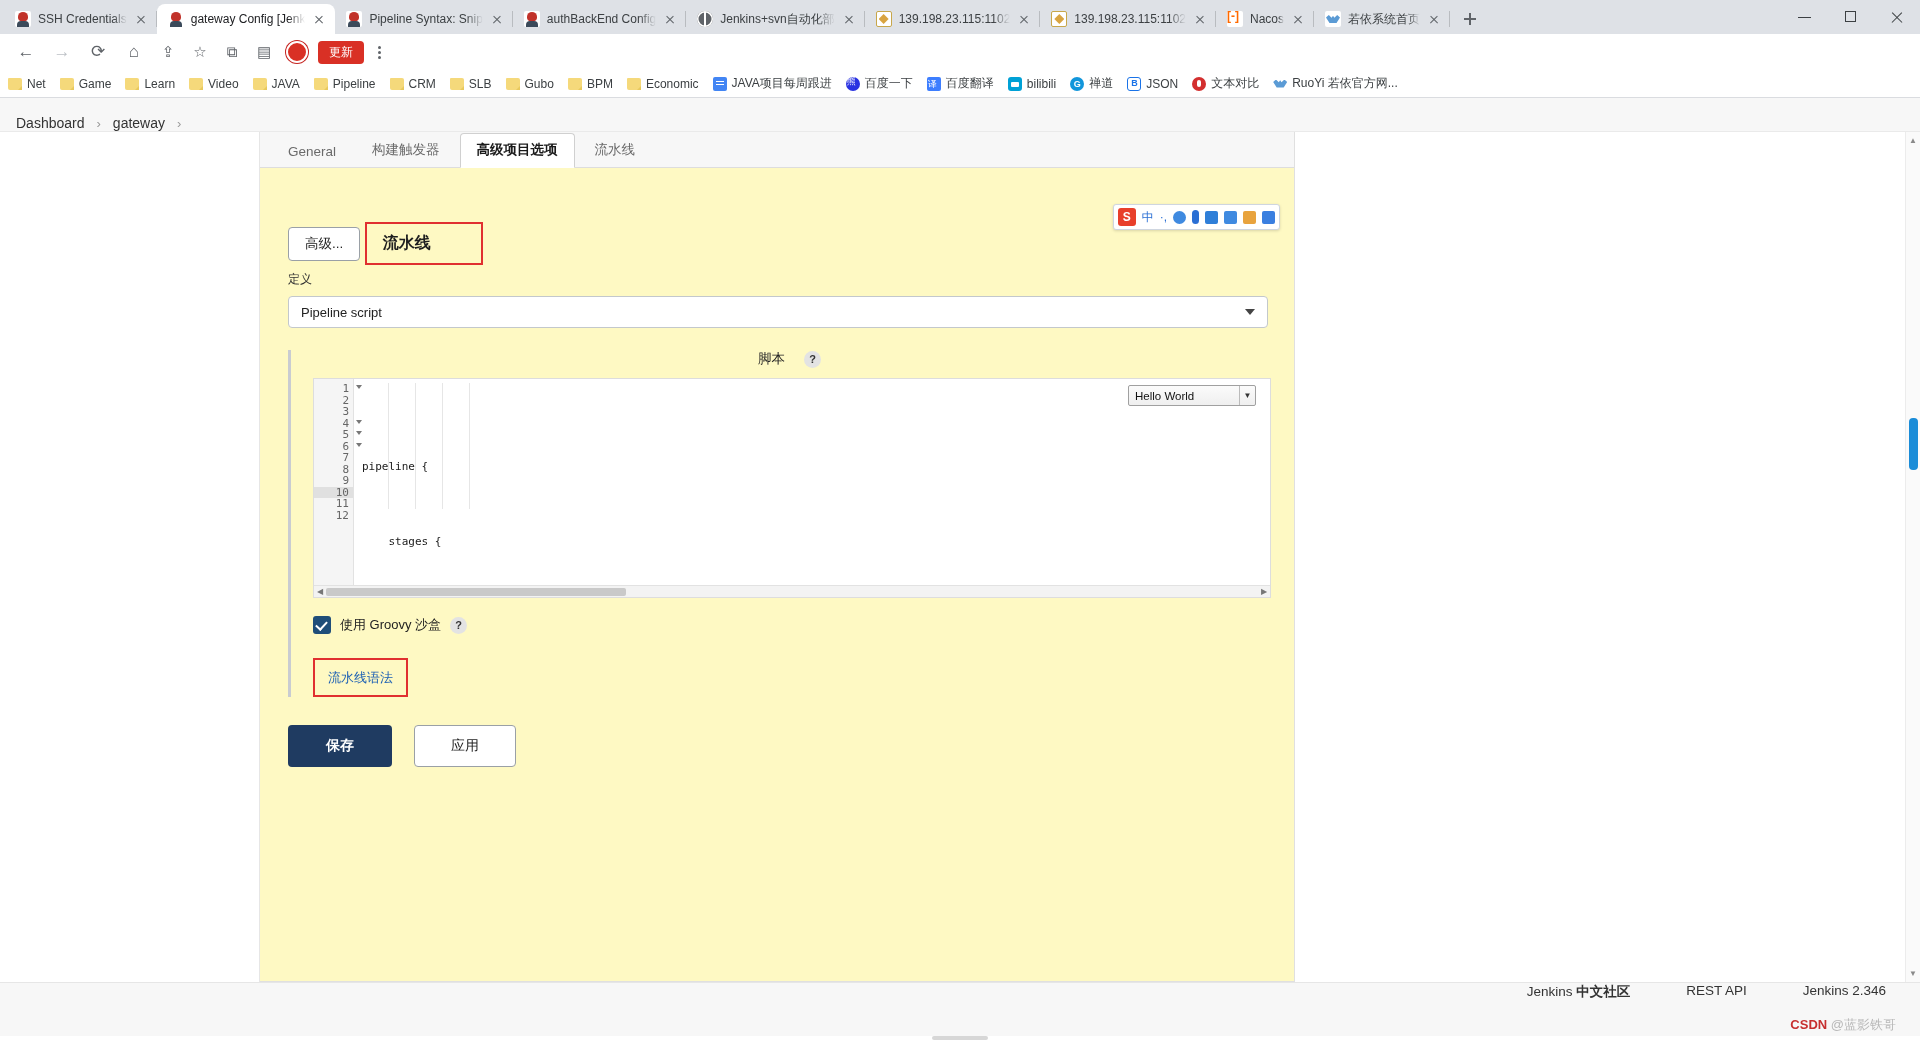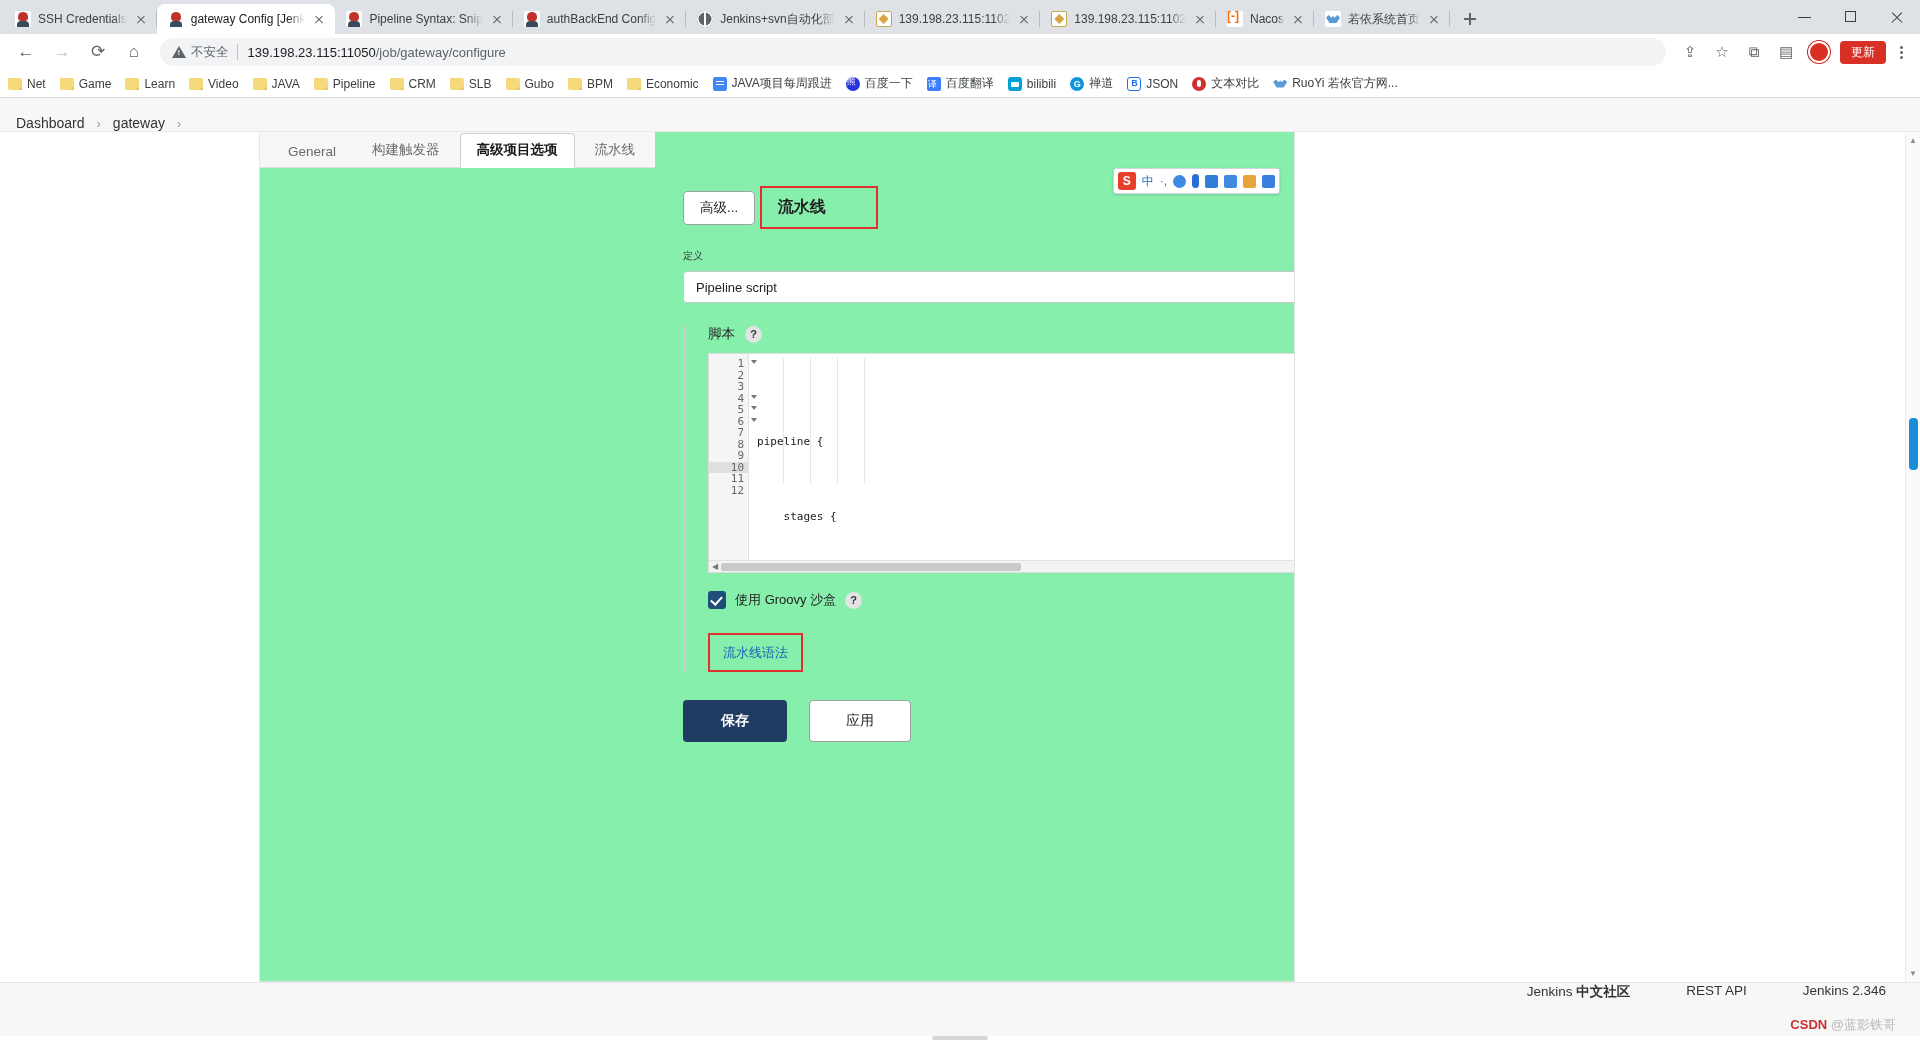--- a/index.html
+++ b/index.html
@@ -231,23 +231,23 @@
     display:flex; align-items:flex-end; padding-left:16px;
     font-size:14px; color:#333; border-bottom:1px solid #eaeaea;
     flex:0 0 34px;
   }
   .crumb { color:#333; }
   .crumb-sep { margin:0 12px; color:#9a9a9a; font-size:13px; }
 
   .content-wrap { flex:1; display:flex; position:relative; background:#fff; overflow:hidden; }
   .left-rail { width:260px; flex:0 0 260px; background:#fff; border-right:1px solid #e6e6e6; }
   .config-panel {
-    width:1035px; background:#86efac; position:relative;
+    width:1035px; background:#fef9c3; position:relative;
     border-right:1px solid #e0e0e0; border-bottom:1px solid #e0e0e0;
-    display:flex; flex-direction:row;
+    display:flex; flex-direction:column;
   }
 
   .tabbar {
     height:36px; background:#f7f7f7; border-bottom:1px solid #ddd;
     display:flex; align-items:flex-end; padding-left:12px; flex:0 0 36px;
   }
   .cfg-tab {
     font-size:13.5px; color:#6a6a6a;
     padding: 7px 16px 8px 16px; margin-right:4px; white-space:nowrap;
   }
@@ -279,31 +279,31 @@
   .ime-sq.b { background:#3f8ae0; }
 
   
   .redbox {
     border:2px solid #e03030; display:inline-block;
     padding:9px 16px; margin-top:34px;
     min-width:118px;
   }
   .redbox-h { font-size:16px; font-weight:bold; color:#1f1f1f; }
 
-  .field-label { font-size:10px; color:#333; margin-top:20px; margin-bottom:8px; }
+  .field-label { font-size:12px; color:#333; margin-top:6px; margin-bottom:8px; }
 
   .select-box {
     width:980px; height:32px; border:1px solid #c3c8cc; border-radius:4px;
     background:#fff; display:flex; align-items:center; justify-content:space-between;
     padding:0 12px; font-size:13px; color:#222;
   }
   .chev { width:0; height:0; border-left:5px solid transparent; border-right:5px solid transparent; border-top:6px solid #444; }
 
   .script-section { margin-top:22px; padding-left:22px; border-left:3px solid #c9ccd1; }
-  .script-head { display:flex; align-items:center; gap:10px; }
+  .script-head { display:flex; align-items:center; gap:19px;justify-content:center; }
   .script-title { font-size:13.5px; color:#222; }
   .help-q {
     width:17px; height:17px; border-radius:50%; background:#e3e3e3;
     font-size:11px; color:#333; text-align:center; line-height:17px; font-weight:bold;
   }
 
   .editor {
     margin-top:10px; width:958px; height:220px;
     border:1px solid #ddd; background:#fff; position:relative; overflow:hidden;
     display:flex; flex-direction:column;
@@ -475,27 +475,20 @@
     <div class="navbtn">
       <span class="arrow-glyph arrow-dim">→</span>
     </div>
     <div class="navbtn">
       <span class="arrow-glyph">⟳</span>
     </div>
     <div class="navbtn">
       <span class="arrow-glyph">⌂</span>
     </div>
 
-    <div class="omnibox">
-      <span class="warn-ico"></span>
-      <span class="warn-txt">不安全</span>
-      <span class="omni-sep"></span>
-      <span class="url-host">139.198.23.115:11050</span>
-        <span class="url-path">/job/gateway/configure</span>
-    </div>
 
     <div class="tb-icon">⇪</div>
     <div class="tb-icon">☆</div>
     <div class="tb-icon">⧉</div>
     <div class="tb-icon">▤</div>
     <div class="profile-dot"></div>
     <div class="update-btn">更新</div>
     <div class="kebab">
         <i></i>
         <i></i>

